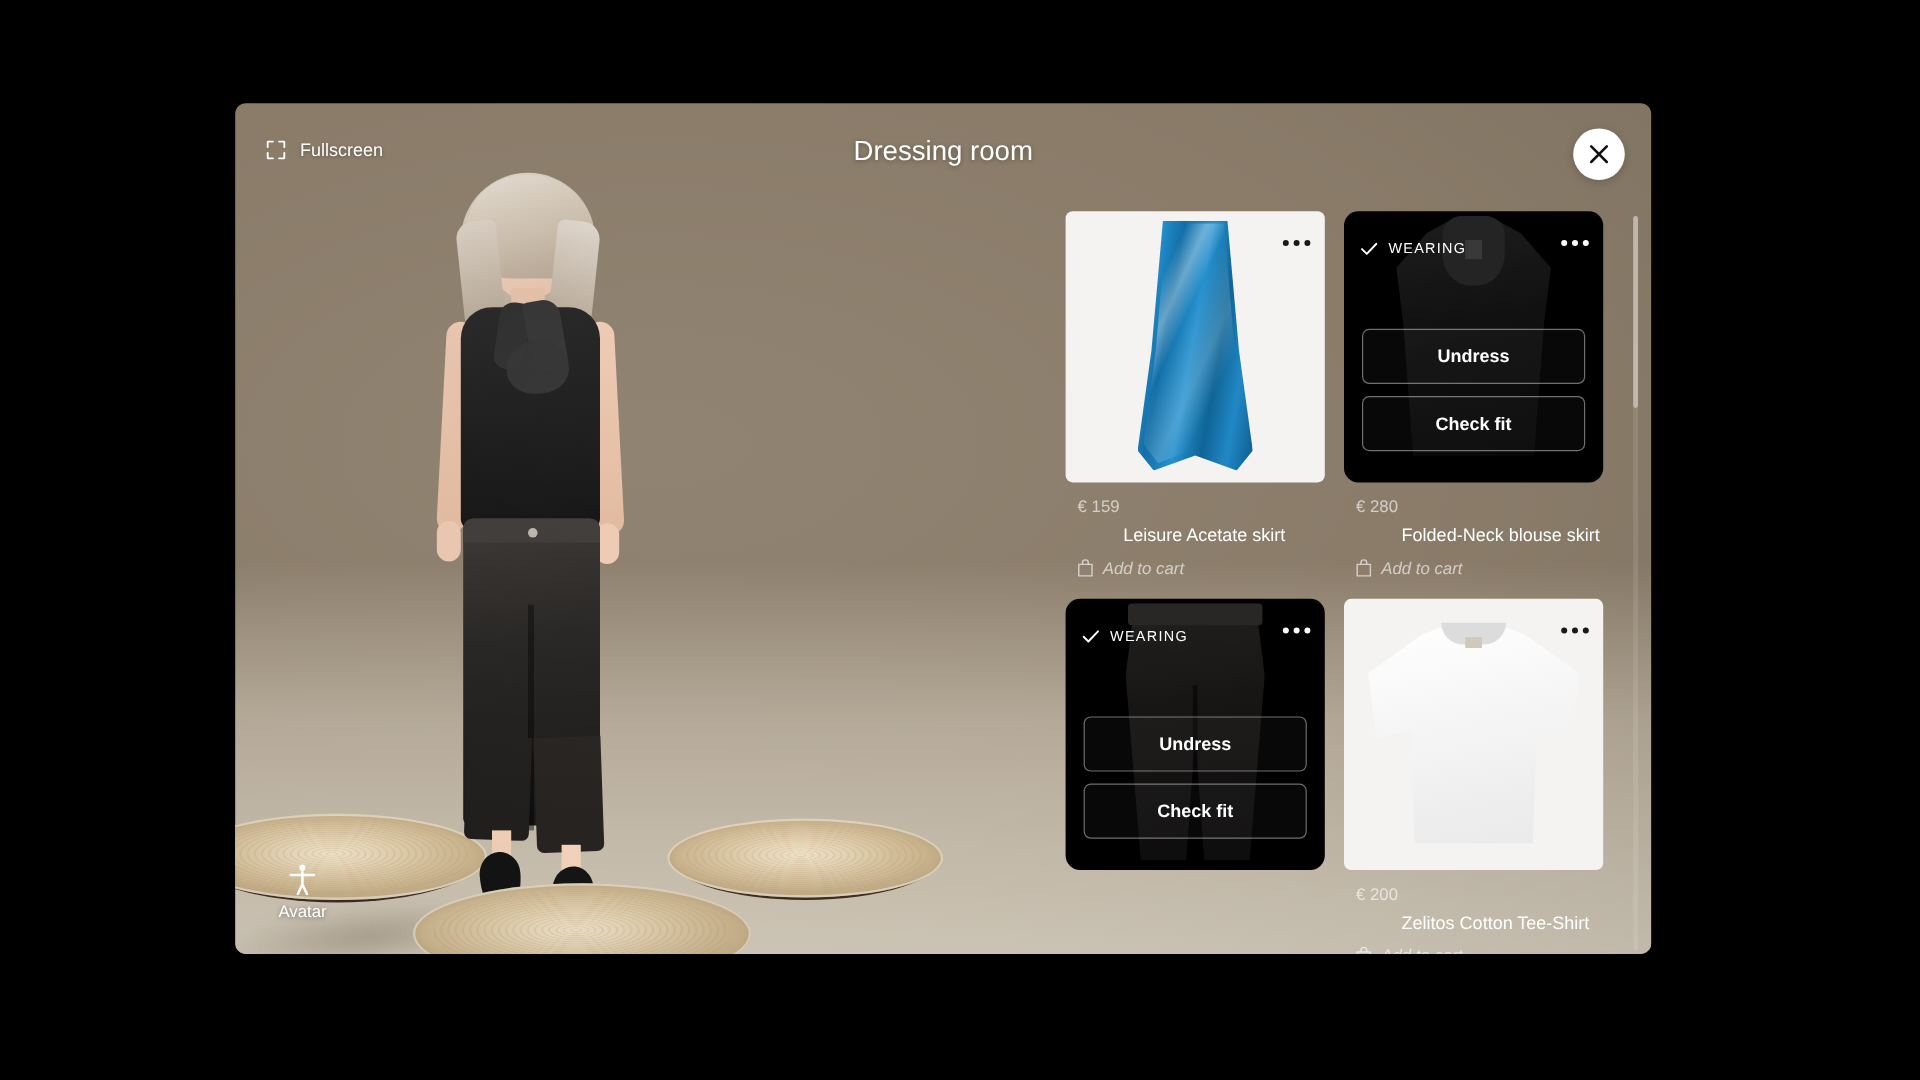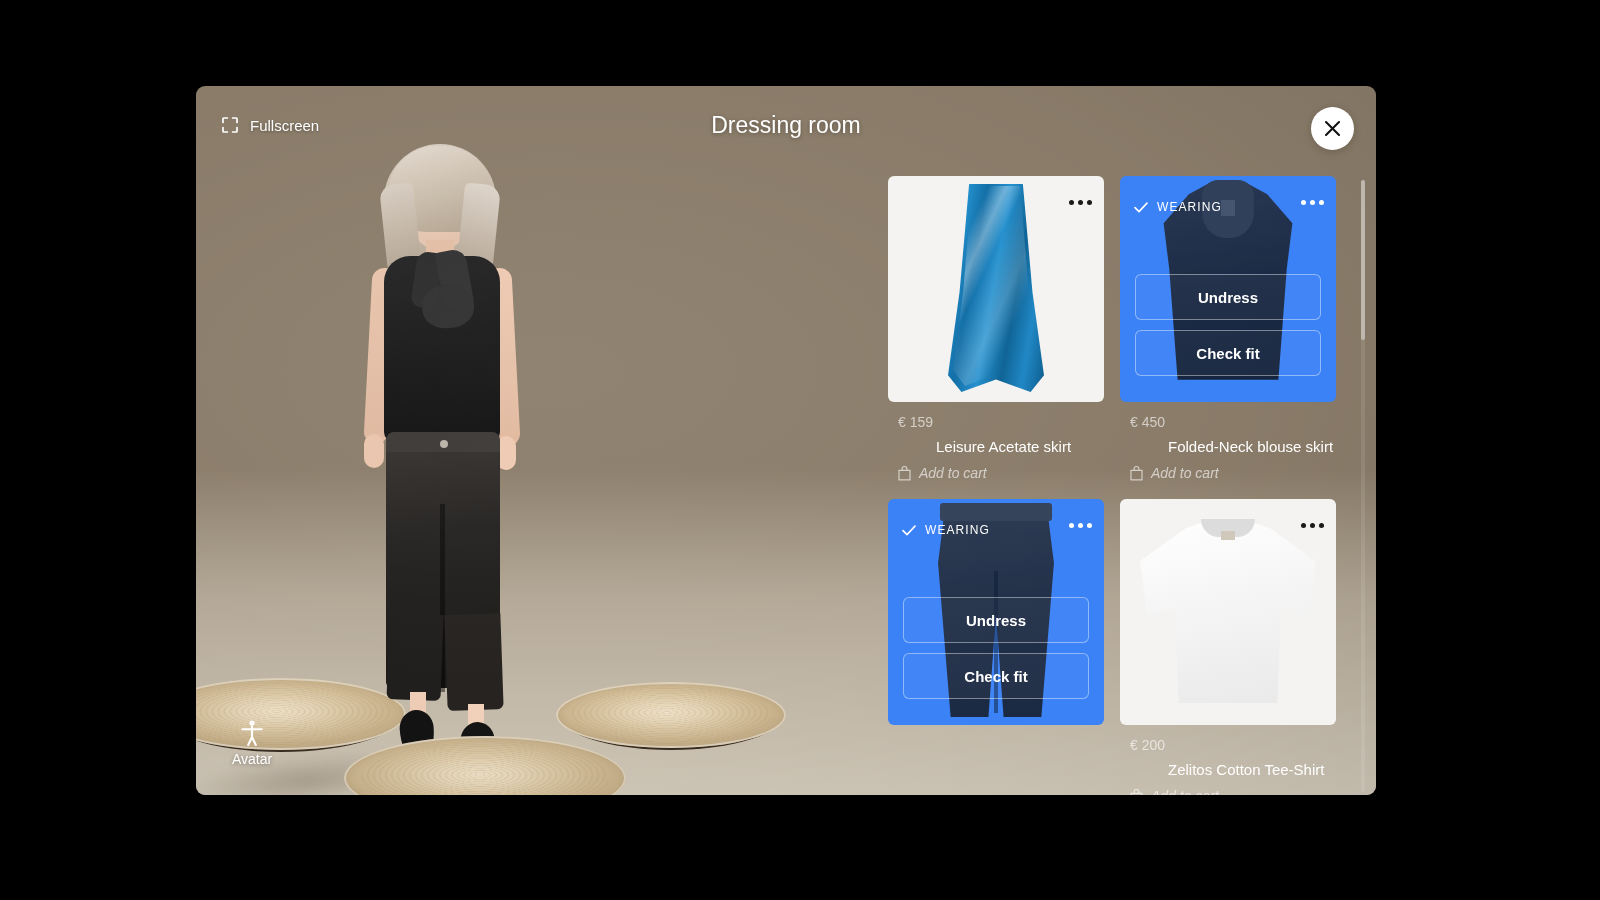--- a/index.html
+++ b/index.html
@@ -169,21 +169,21 @@
     grid-template-columns: 216px 216px;
     column-gap: 16px; row-gap: 18px;
     margin-left: 42px;
   }
   .card { position:relative; width:216px; }
   .thumb {
     position:relative; width:216px; height:226px;
     border-radius:6px; overflow:hidden;
     background:#f4f3f1;
   }
-  .thumb.worn { background:#3b82f6; }
+  .thumb.worn { background:#000000;border-radius:12px; }
   .thumb.worn .art { opacity:.78; }
 
   .art { position:absolute; inset:0; }
 
   
   .skirt {
     position:absolute; left:50%; top:8px; transform:translateX(-50%);
     width:96px; height:208px;
     background: linear-gradient(100deg,#1f6ea0 0%, #2f92c9 14%, #1b6c9e 30%, #2f8fc6 48%, #17628f 66%, #2a86bd 82%, #145a85 100%);
     clip-path: polygon(22% 0%, 78% 0%, 88% 52%, 100% 92%, 86% 100%, 50% 94%, 14% 100%, 0% 92%, 12% 52%);
@@ -412,21 +412,21 @@
                 <i></i>
                 <i></i>
                 <i></i>
               </div>
             <div class="overlay-actions">
               <div class="ghost-btn">Undress</div>
               <div class="ghost-btn">Check fit</div>
             </div>
           </div>
           <div class="meta">
-            <div class="price">€ 450</div>
+            <div class="price">€ 280</div>
             <div class="pname">Folded-Neck blouse skirt</div>
             <div class="cart">
               <svg width="13" height="15" viewBox="0 0 13 15">
                 <path d="M1 4.3h11v9.6H1z" fill="none" stroke="rgba(255,255,255,.62)" stroke-width="1.2"></path>
                 <path d="M4.1 4.3V2.9a2.4 2.4 0 0 1 4.8 0v1.4" fill="none" stroke="rgba(255,255,255,.62)" stroke-width="1.2"></path>
               </svg>
               <span>Add to cart</span>
             </div>
           </div>
         </div>

